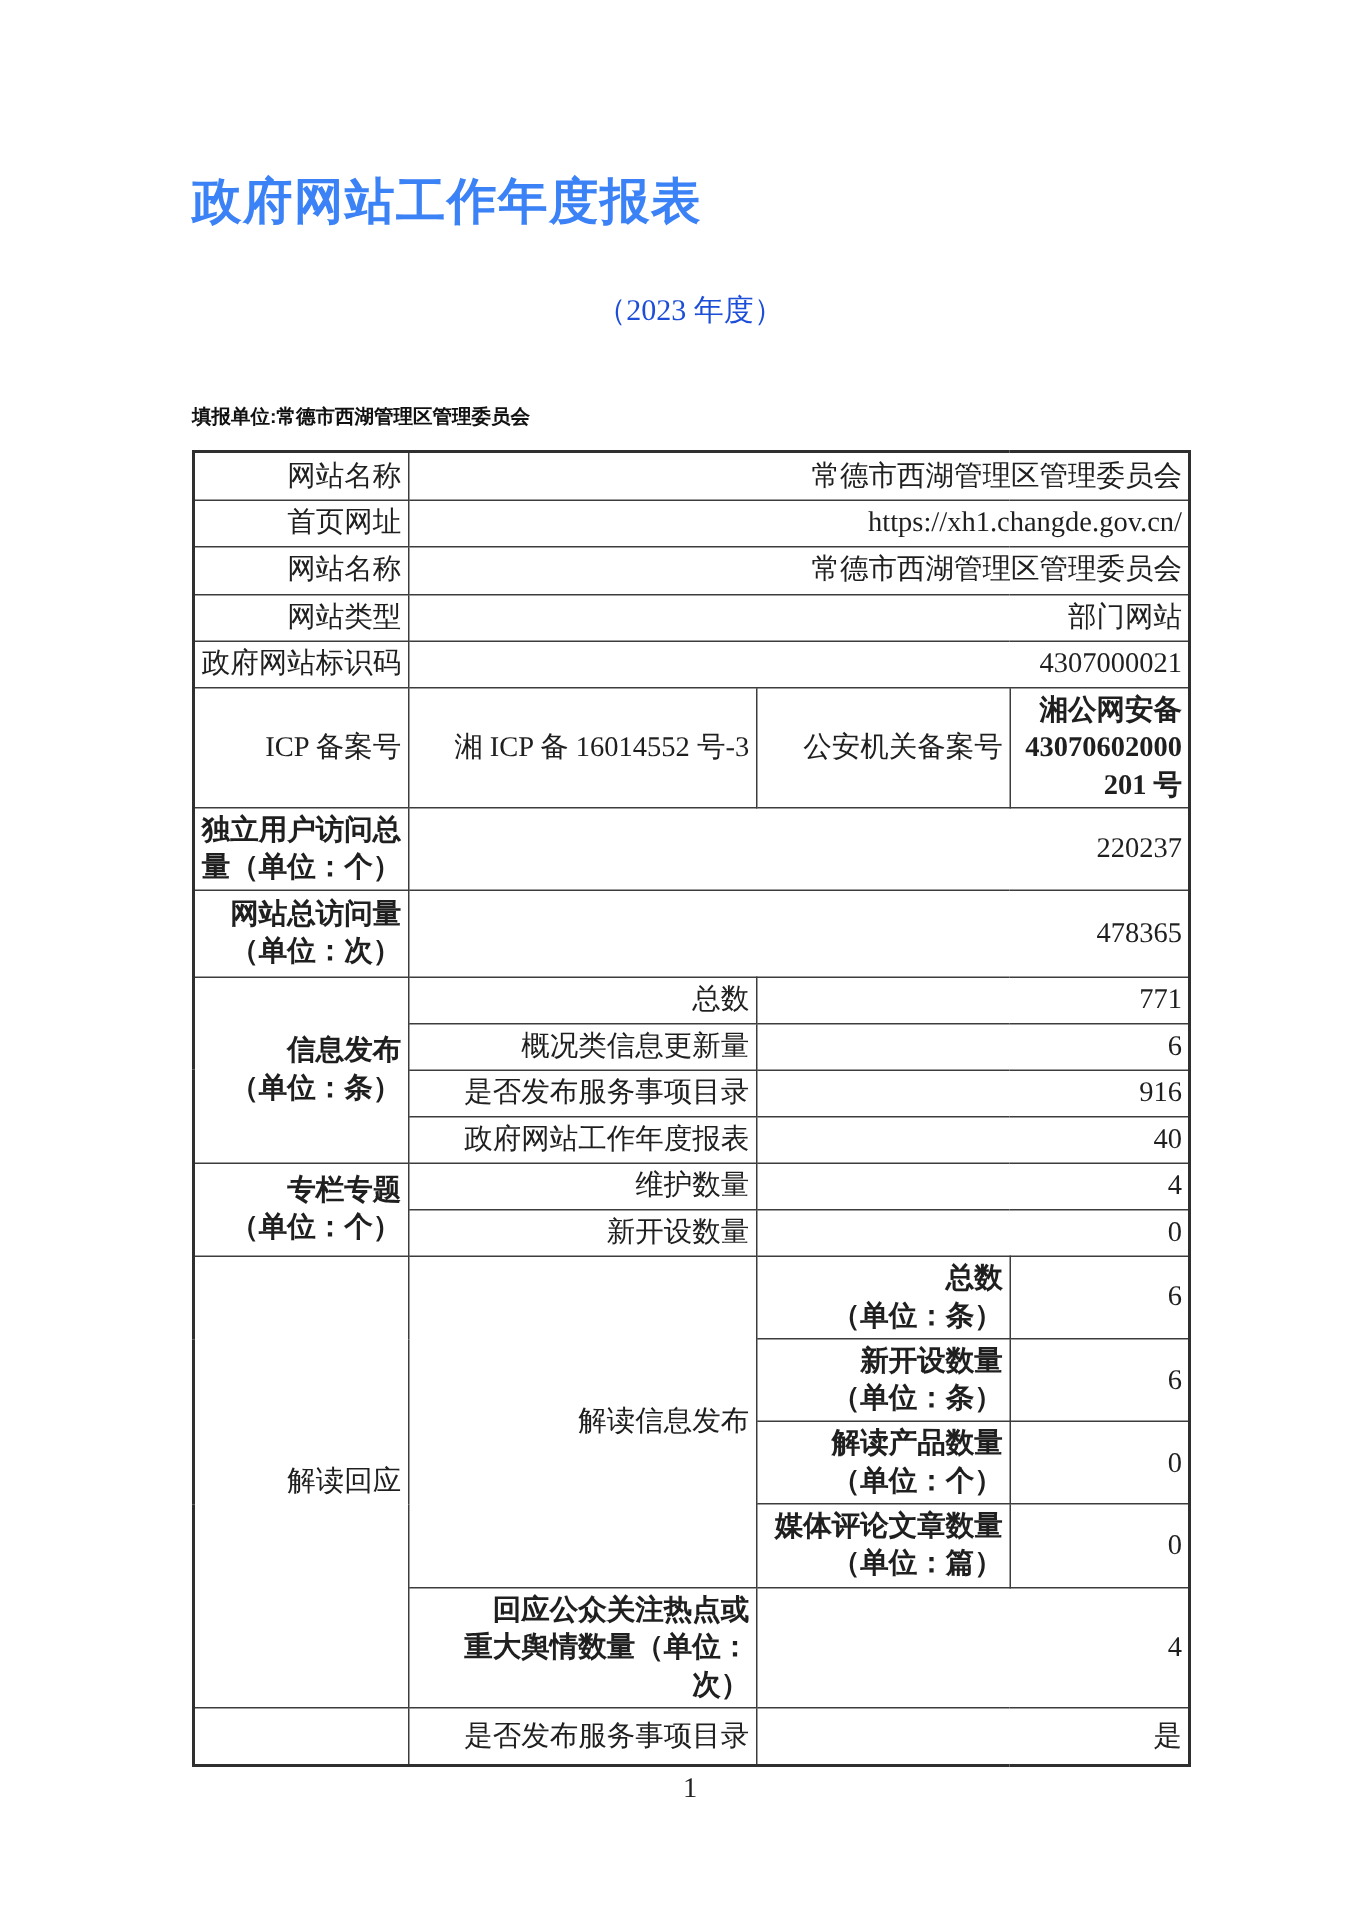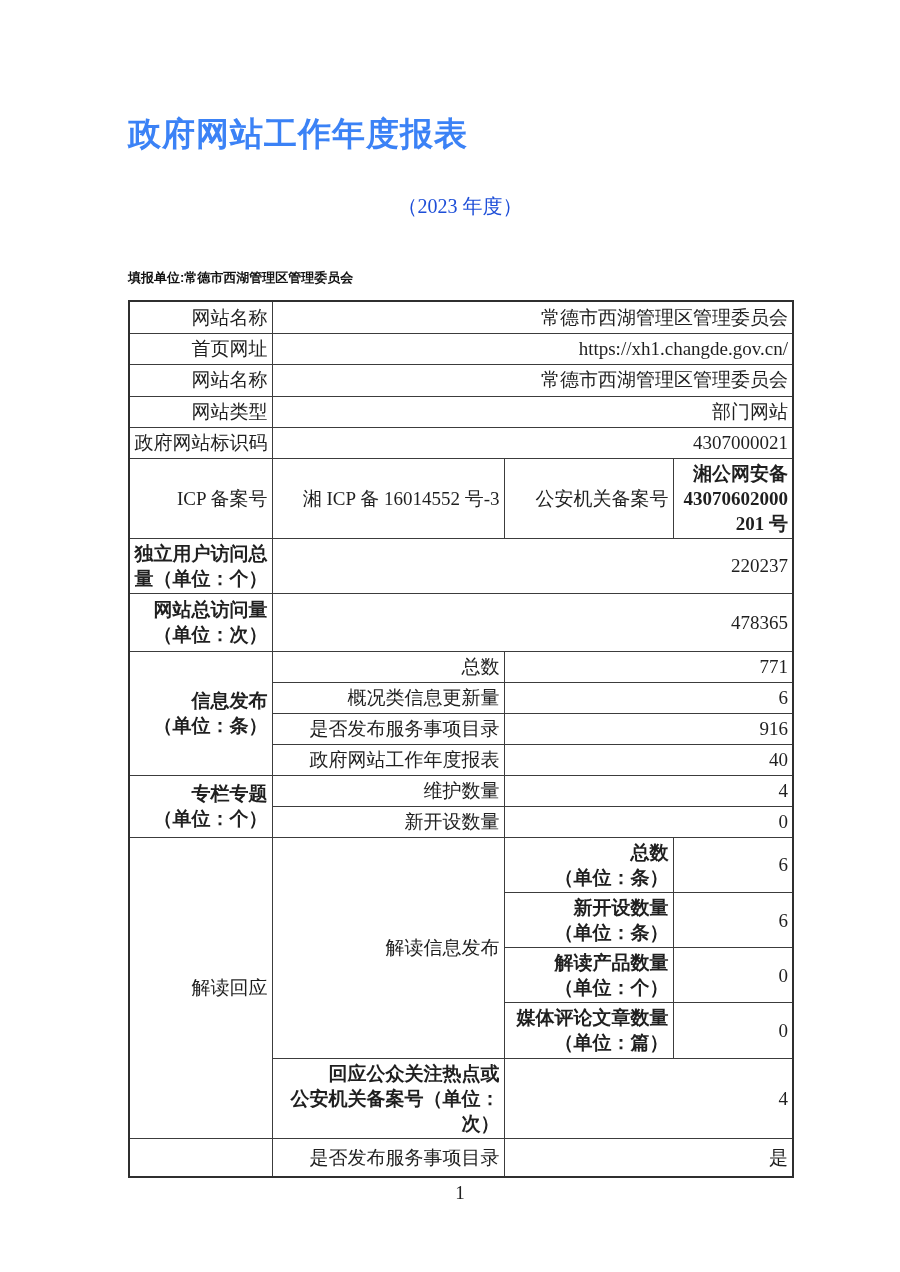--- a/index.html
+++ b/index.html
@@ -140,21 +140,21 @@
 （单位：个）</td>
       <td>0</td>
     </tr>
     <tr style="height:52px">
       <td class="ml">媒体评论文章数量
 （单位：篇）</td>
       <td>0</td>
     </tr>
     <tr style="height:74px">
       <td class="ml">回应公众关注热点或
-公安机关备案号（单位：
+重大舆情数量（单位：
 次）</td>
       <td colspan="2">4</td>
     </tr>
 
     <tr style="height:39px">
       <td></td>
       <td>是否发布服务事项目录</td>
       <td colspan="2">是</td>
     </tr>
   </tbody>

